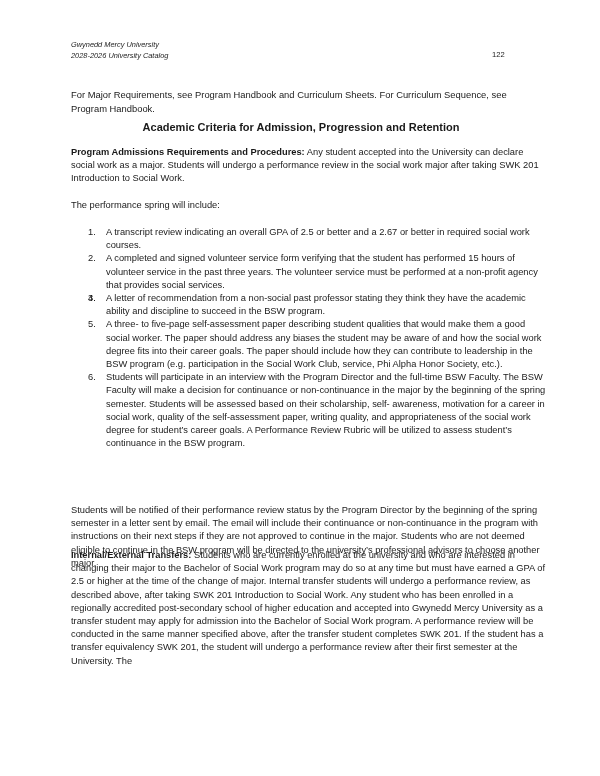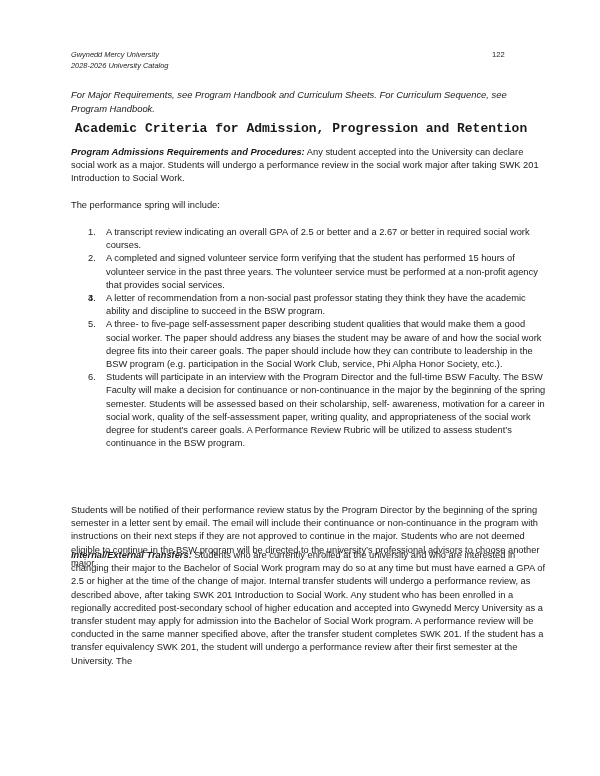--- a/index.html
+++ b/index.html
@@ -1,23 +1,23 @@
 <!DOCTYPE html>
 <html><head>
 <meta charset="utf-8">
 <style>
   html, body { margin:0; padding:0; background:#ffffff; }
   body { width:600px; height:776px; position:relative; overflow:hidden;
          font-family:"Liberation Sans", sans-serif; color:#1a1a1a; }
-  .hdr { position:absolute; left:71px; top:39px; font-style:italic; font-size:7.4px; line-height:11px; color:#222;margin-top:10px; }
+  .hdr { position:absolute; left:71px; top:39px; font-style:italic; font-size:7.4px; line-height:11px; color:#222; }
   .pnum { position:absolute; left:492px; top:50px; font-size:7.6px; color:#222; }
-  .intro { position:absolute; left:71px; top:88px; width:470px; font-style:italic; font-size:9.4px; line-height:14px; }
-  .heading { position:absolute; left:71px; top:121px; width:460px; text-align:center; font-weight:bold; font-size:13px;font-family:Liberation Mono, monospace; }
+  .intro { position:absolute; left:71px; top:88px; width:470px; font-size:9.4px; line-height:14px; }
+  .heading { position:absolute; left:71px; top:121px; width:460px; text-align:center; font-weight:bold; font-size:11px; }
   .block { position:absolute; left:71px; width:475px; font-size:9.3px; line-height:13.2px; }
-  .block b { font-weight:bold;font-style:italic; }
+  .block b { font-weight:bold; }
   ol { margin:0; padding:0; list-style:none; }
   ol li { position:relative; padding-left:35px; }
   ol li .num { position:absolute; left:17px; top:0; }
 </style>
 </head>
 <body>
 
 <div class="hdr">
   <div>Gwynedd Mercy University</div>
   <div>2028-2026 University Catalog</div>

